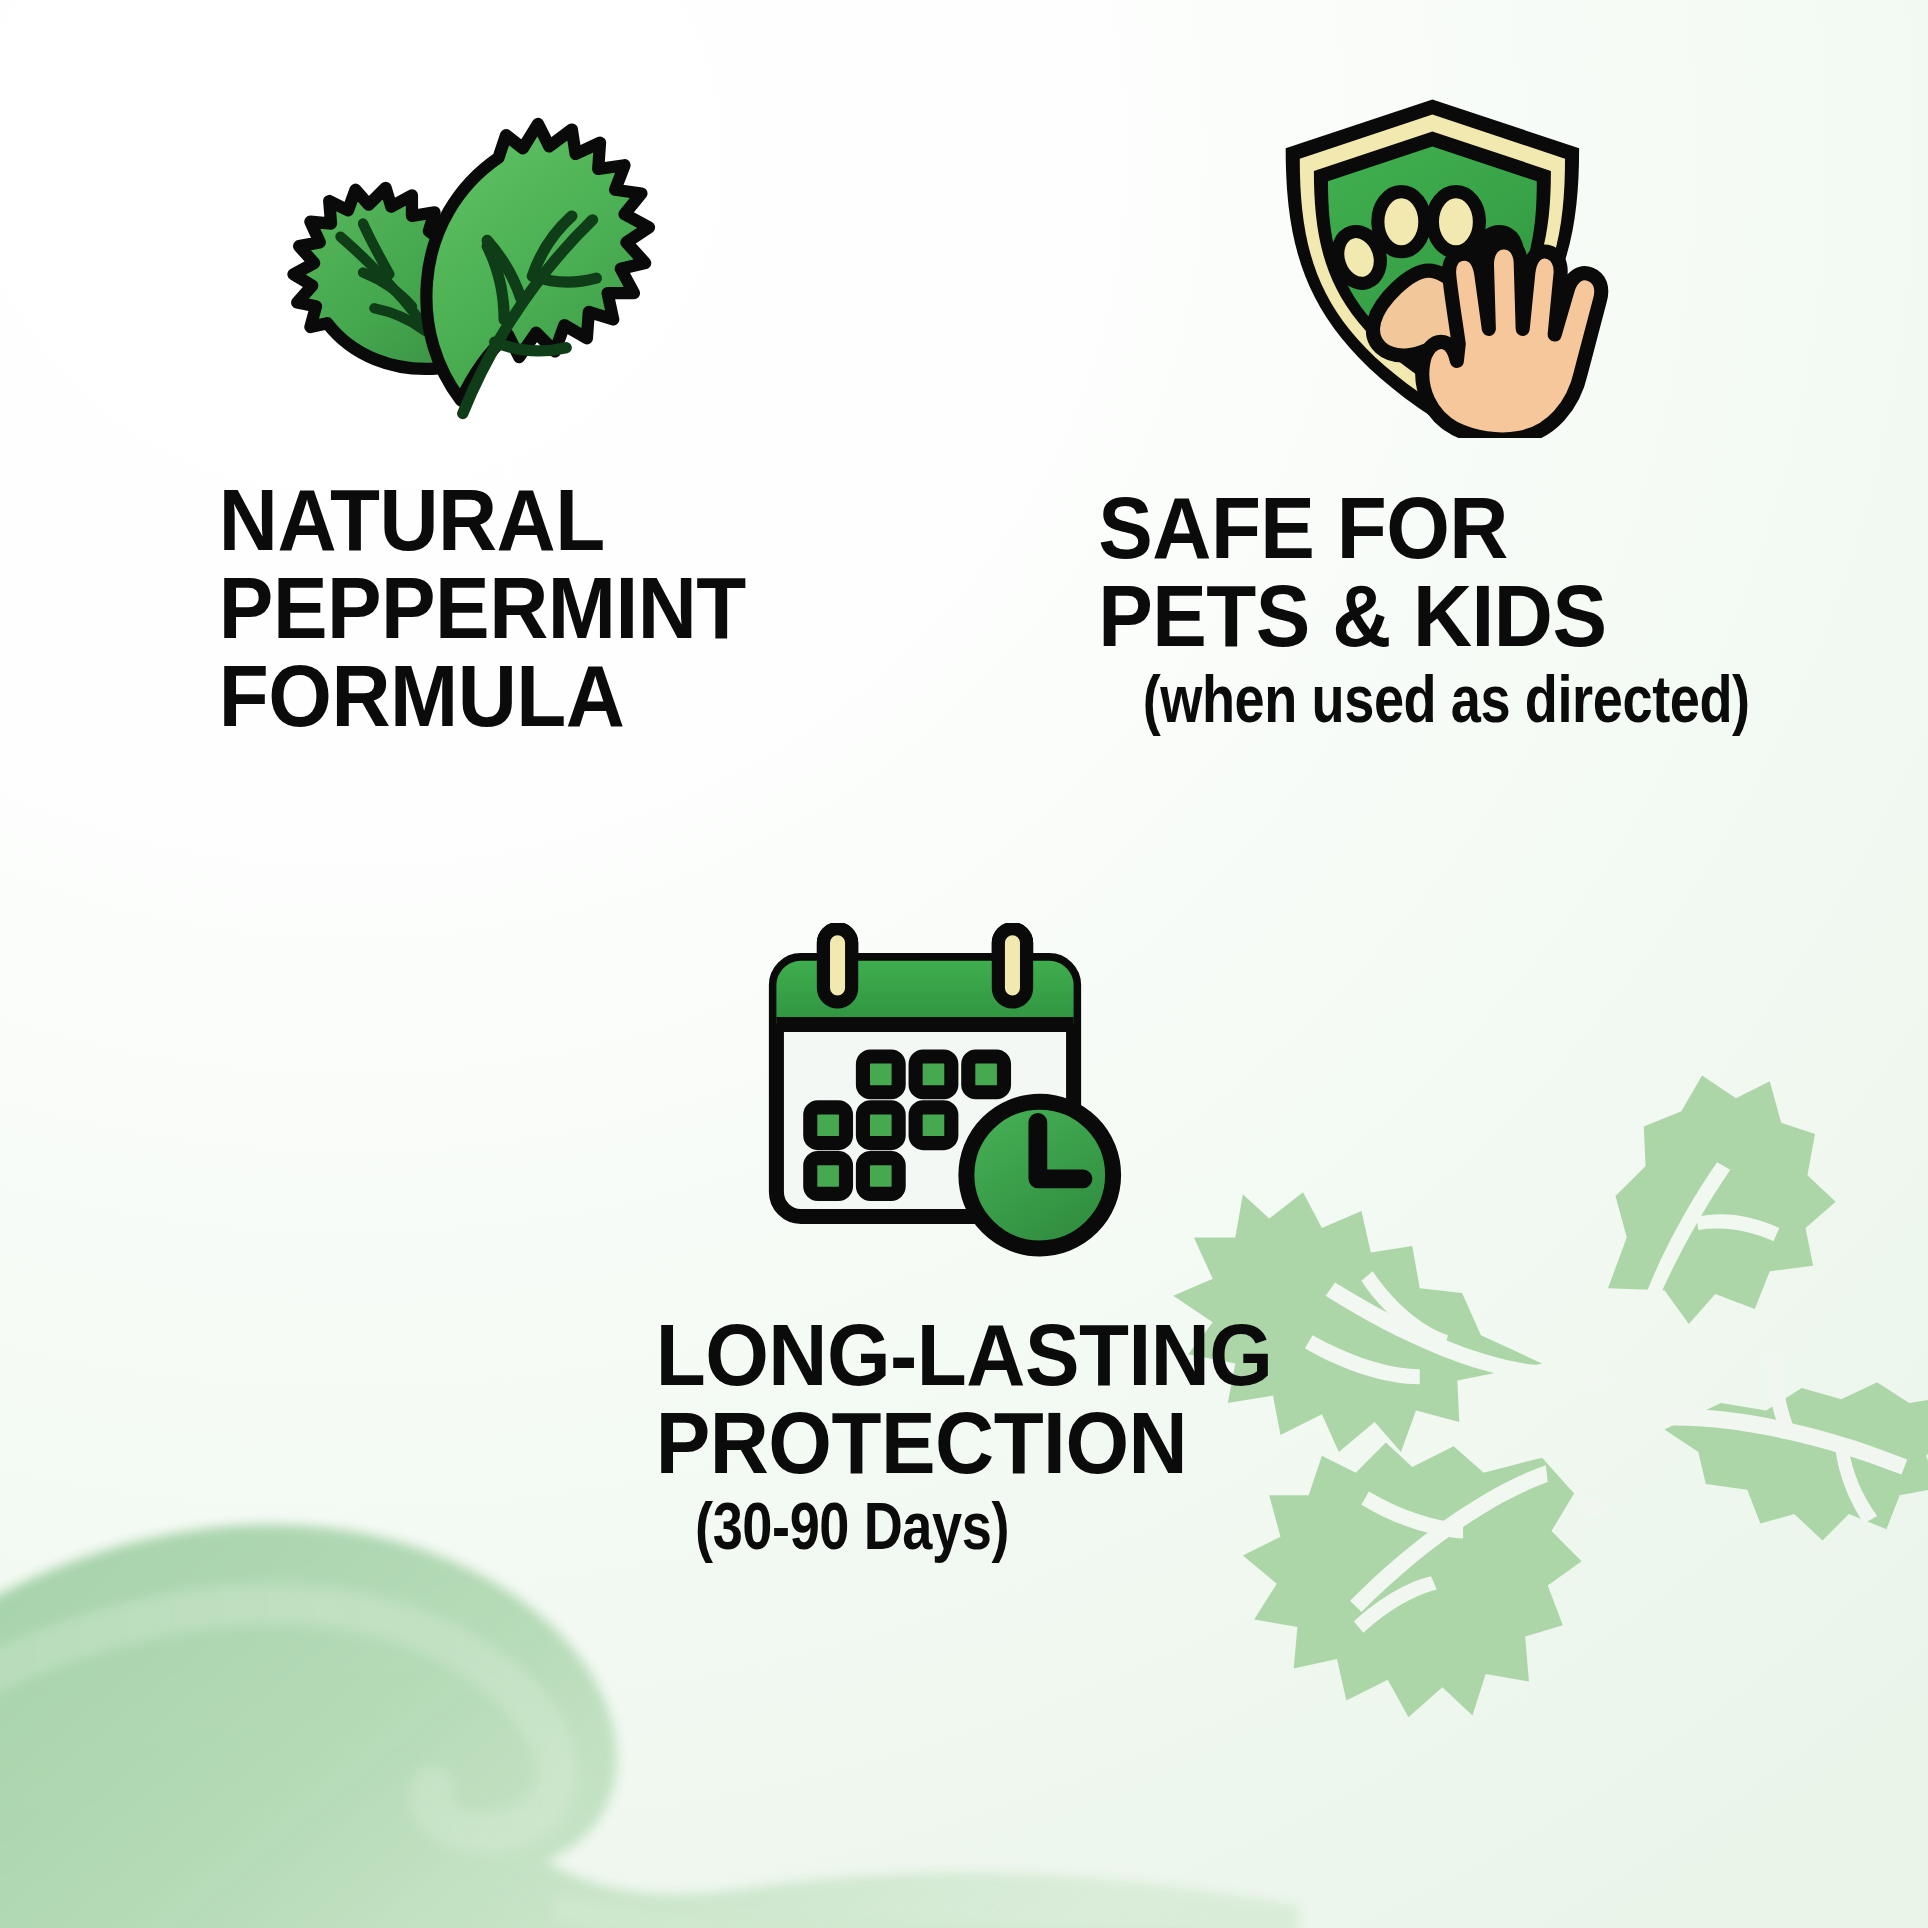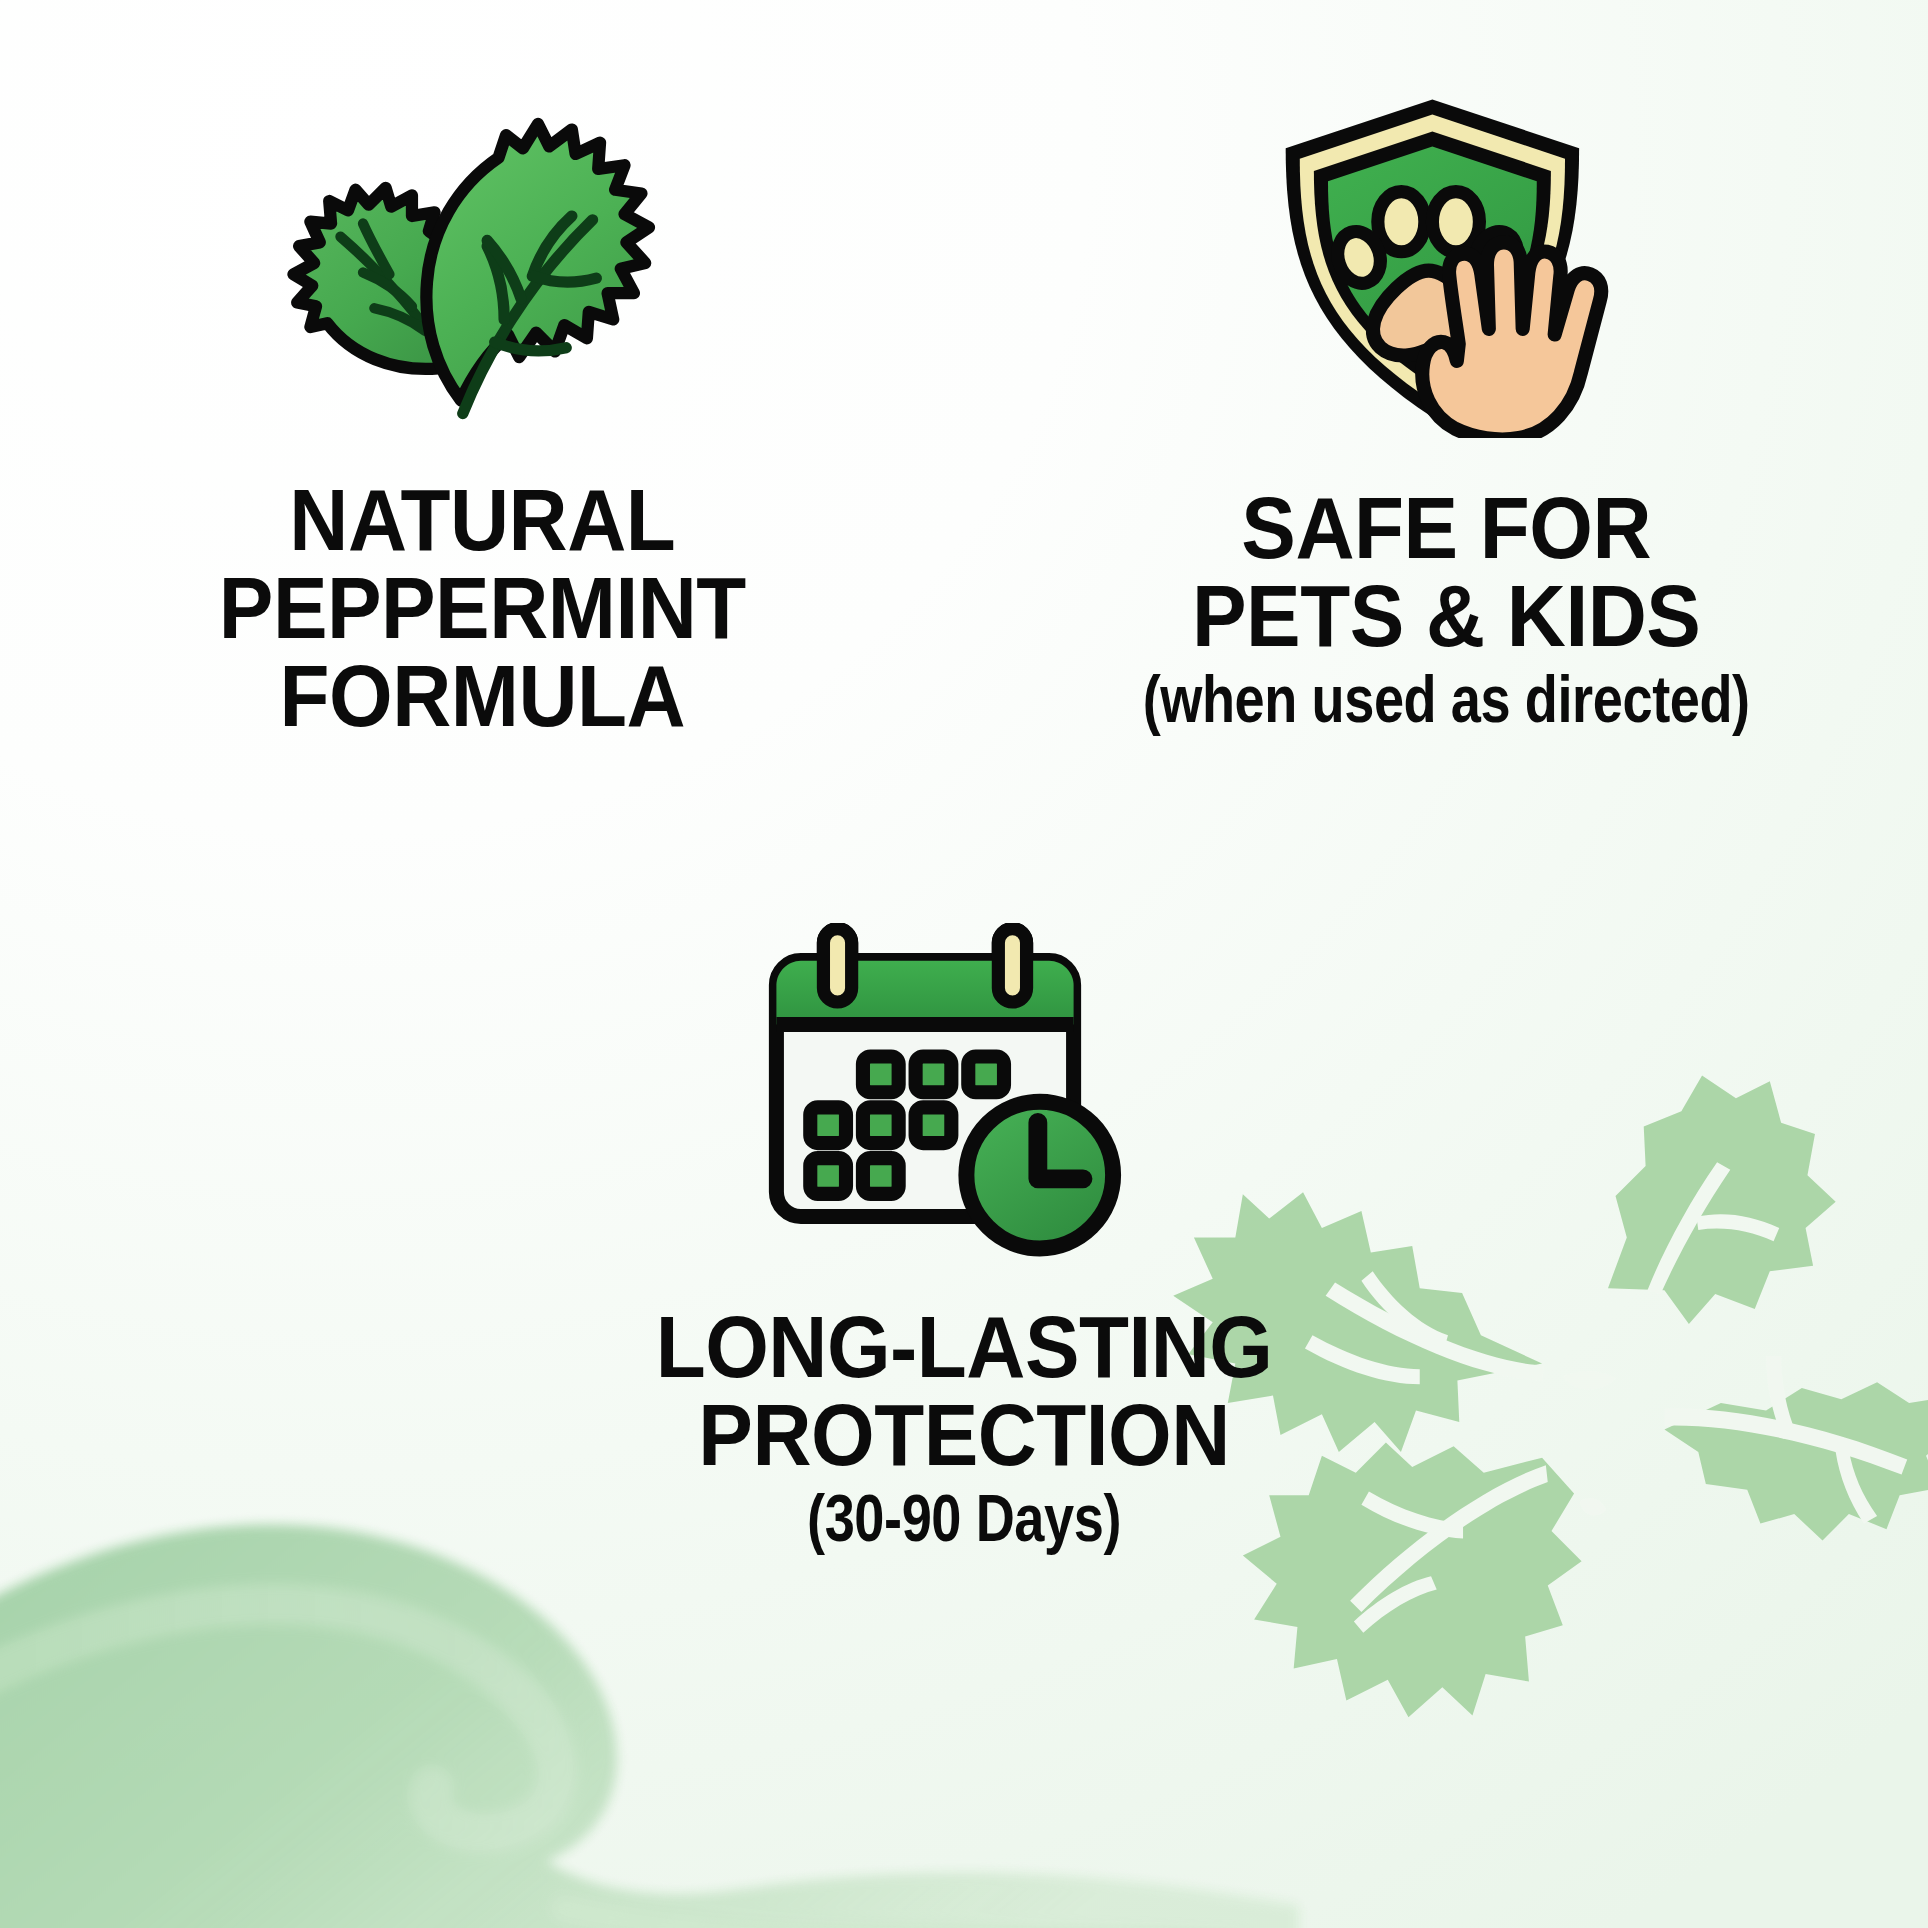--- a/index.html
+++ b/index.html
@@ -71,21 +71,20 @@
   .icon-wrap {
     display: flex;
     align-items: center;
     justify-content: center;
   }
   .icon-leaves { width: 443px; height: 348px; }
   .icon-shield { width: 405px; height: 348px; }
   .icon-calendar { width: 395px; height: 348px; }
 
   .caption {
-    text-align: center;
     color: #0b0b0b;
     font-family: "Liberation Sans", sans-serif;
     font-weight: bold;
     letter-spacing: -0.5px;
   }
   .caption .line {
     display: block;
     font-size: 87px;
     line-height: 1.01;
     white-space: nowrap;
@@ -97,21 +96,21 @@
     font-size: 66px;
     line-height: 1.04;
     font-weight: bold;
     color: #0b0b0b;
     white-space: nowrap;
     transform: scaleX(0.82);
   }
 
   .cap-leaves { margin-top: 38px; }
   .cap-shield { margin-top: 46px; }
-  .cap-calendar { margin-top: 32px; }
+  .cap-calendar { margin-top: 40px; }
 </style>
 </head>
 <body>
 
 <div id="poster">
 
   <div class="bg-layer">
 
     <svg class="bg-swirl" viewBox="0 0 1500 620">
       <defs>

